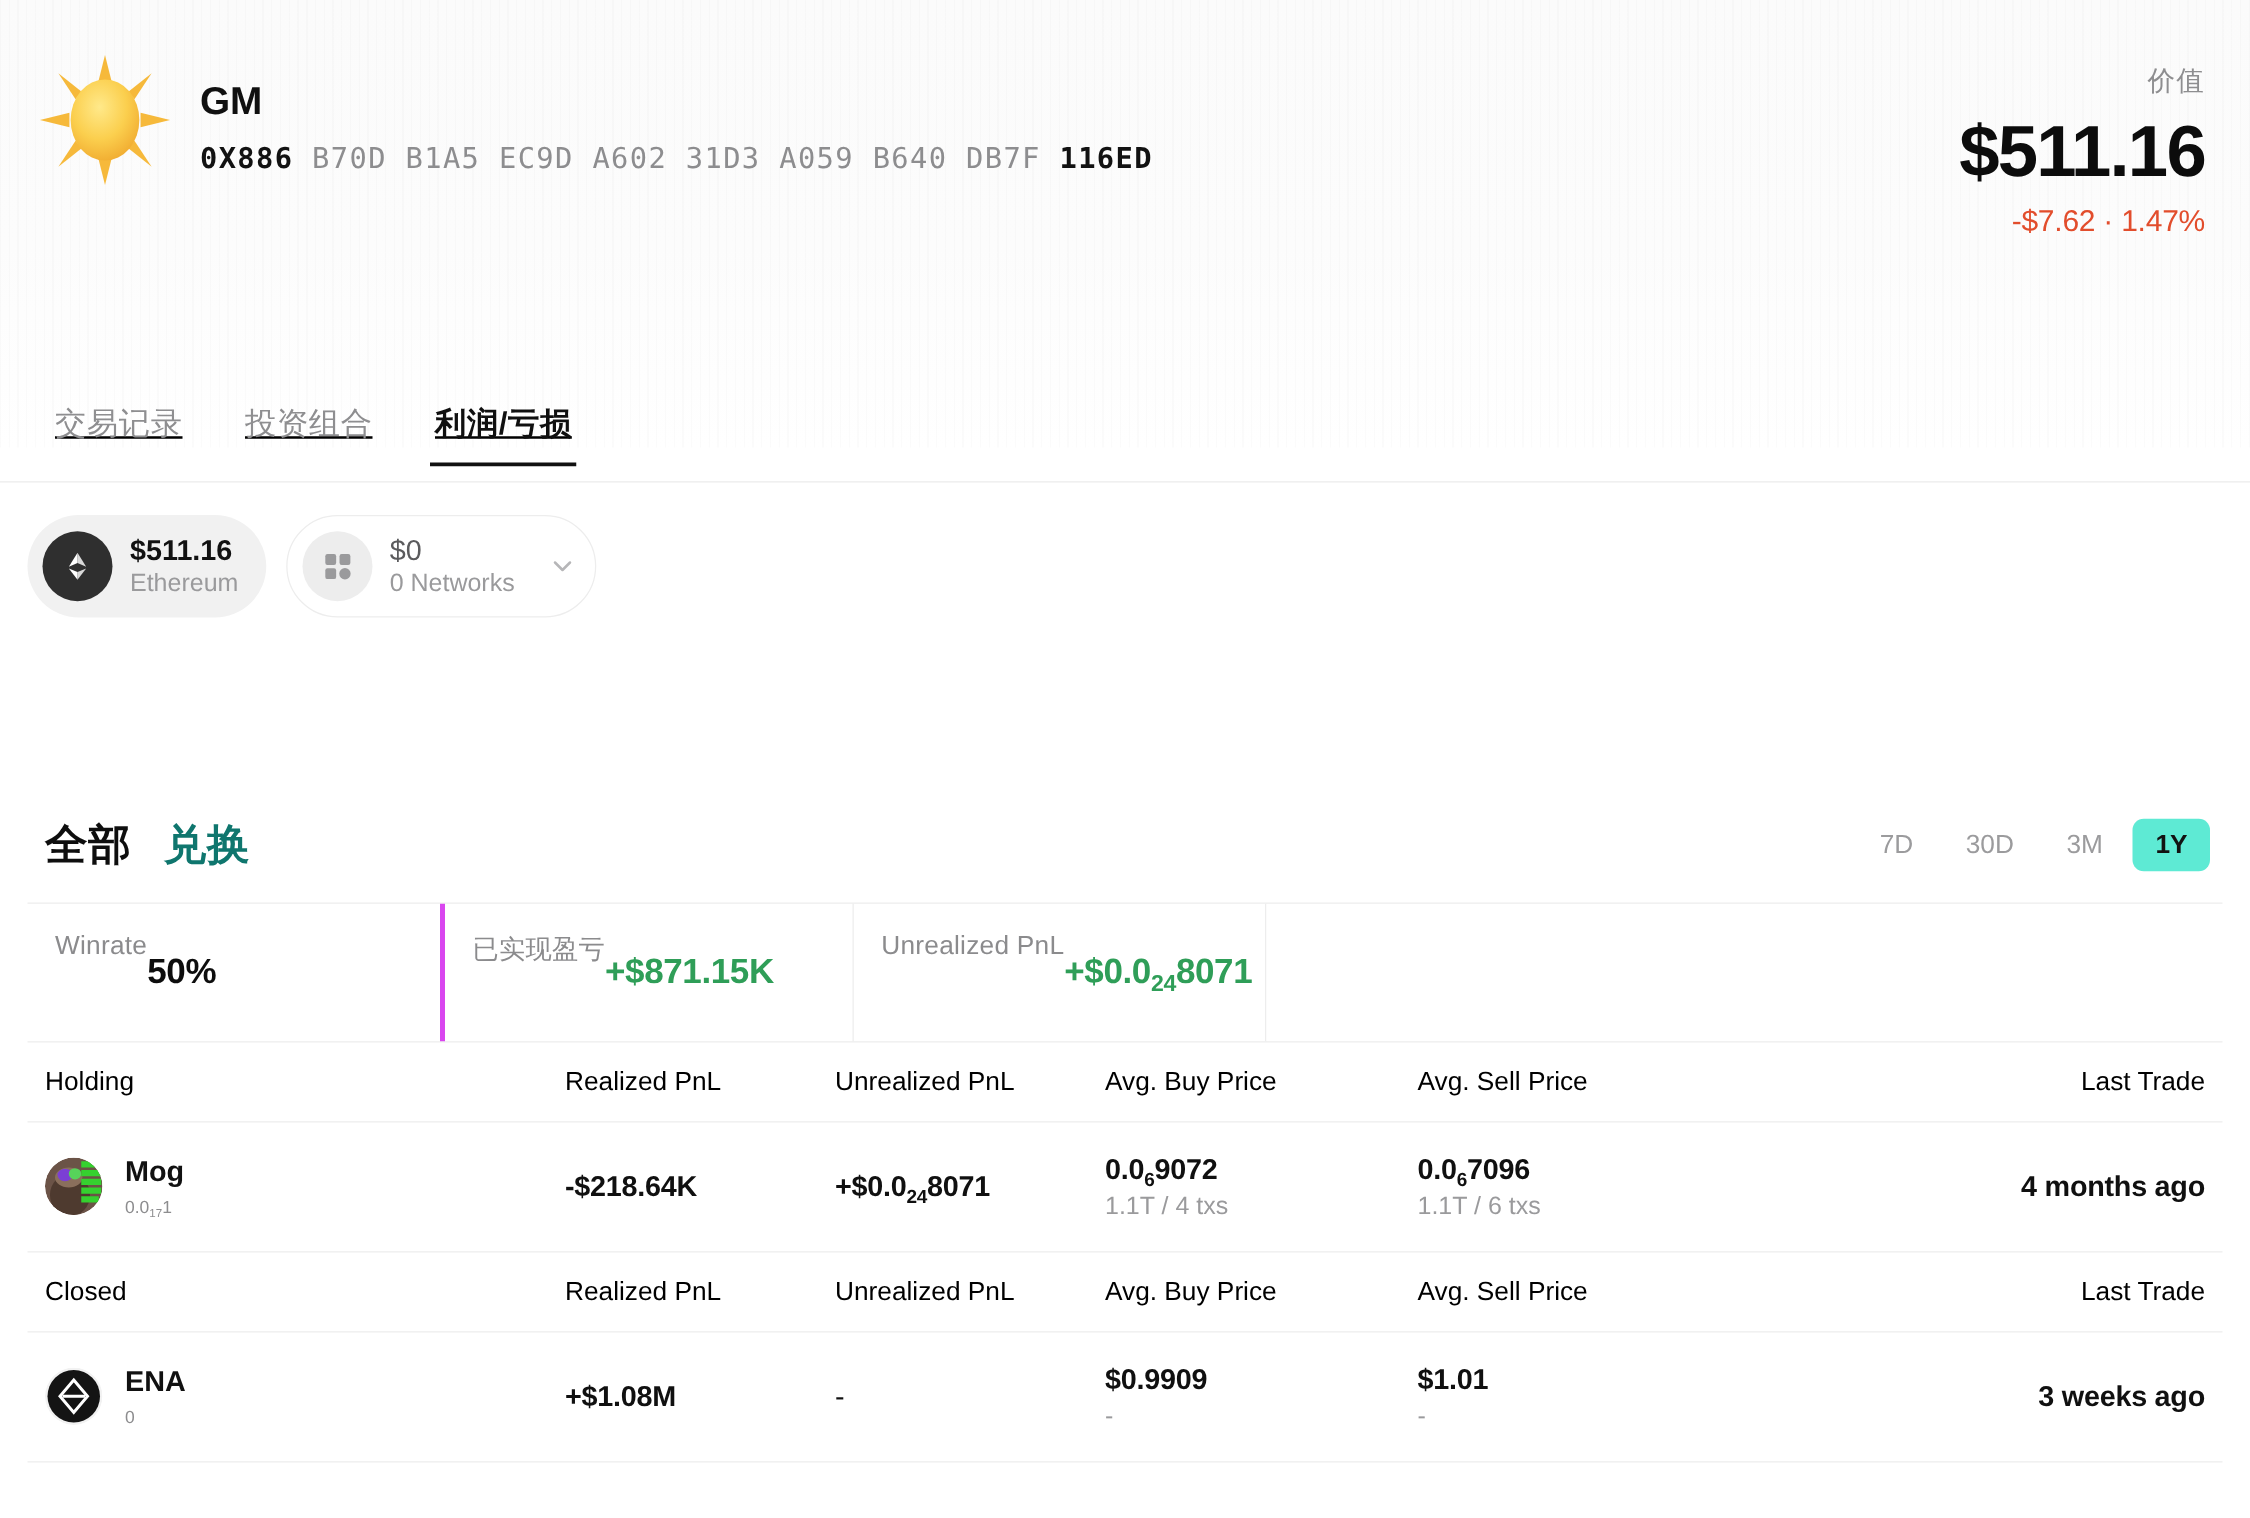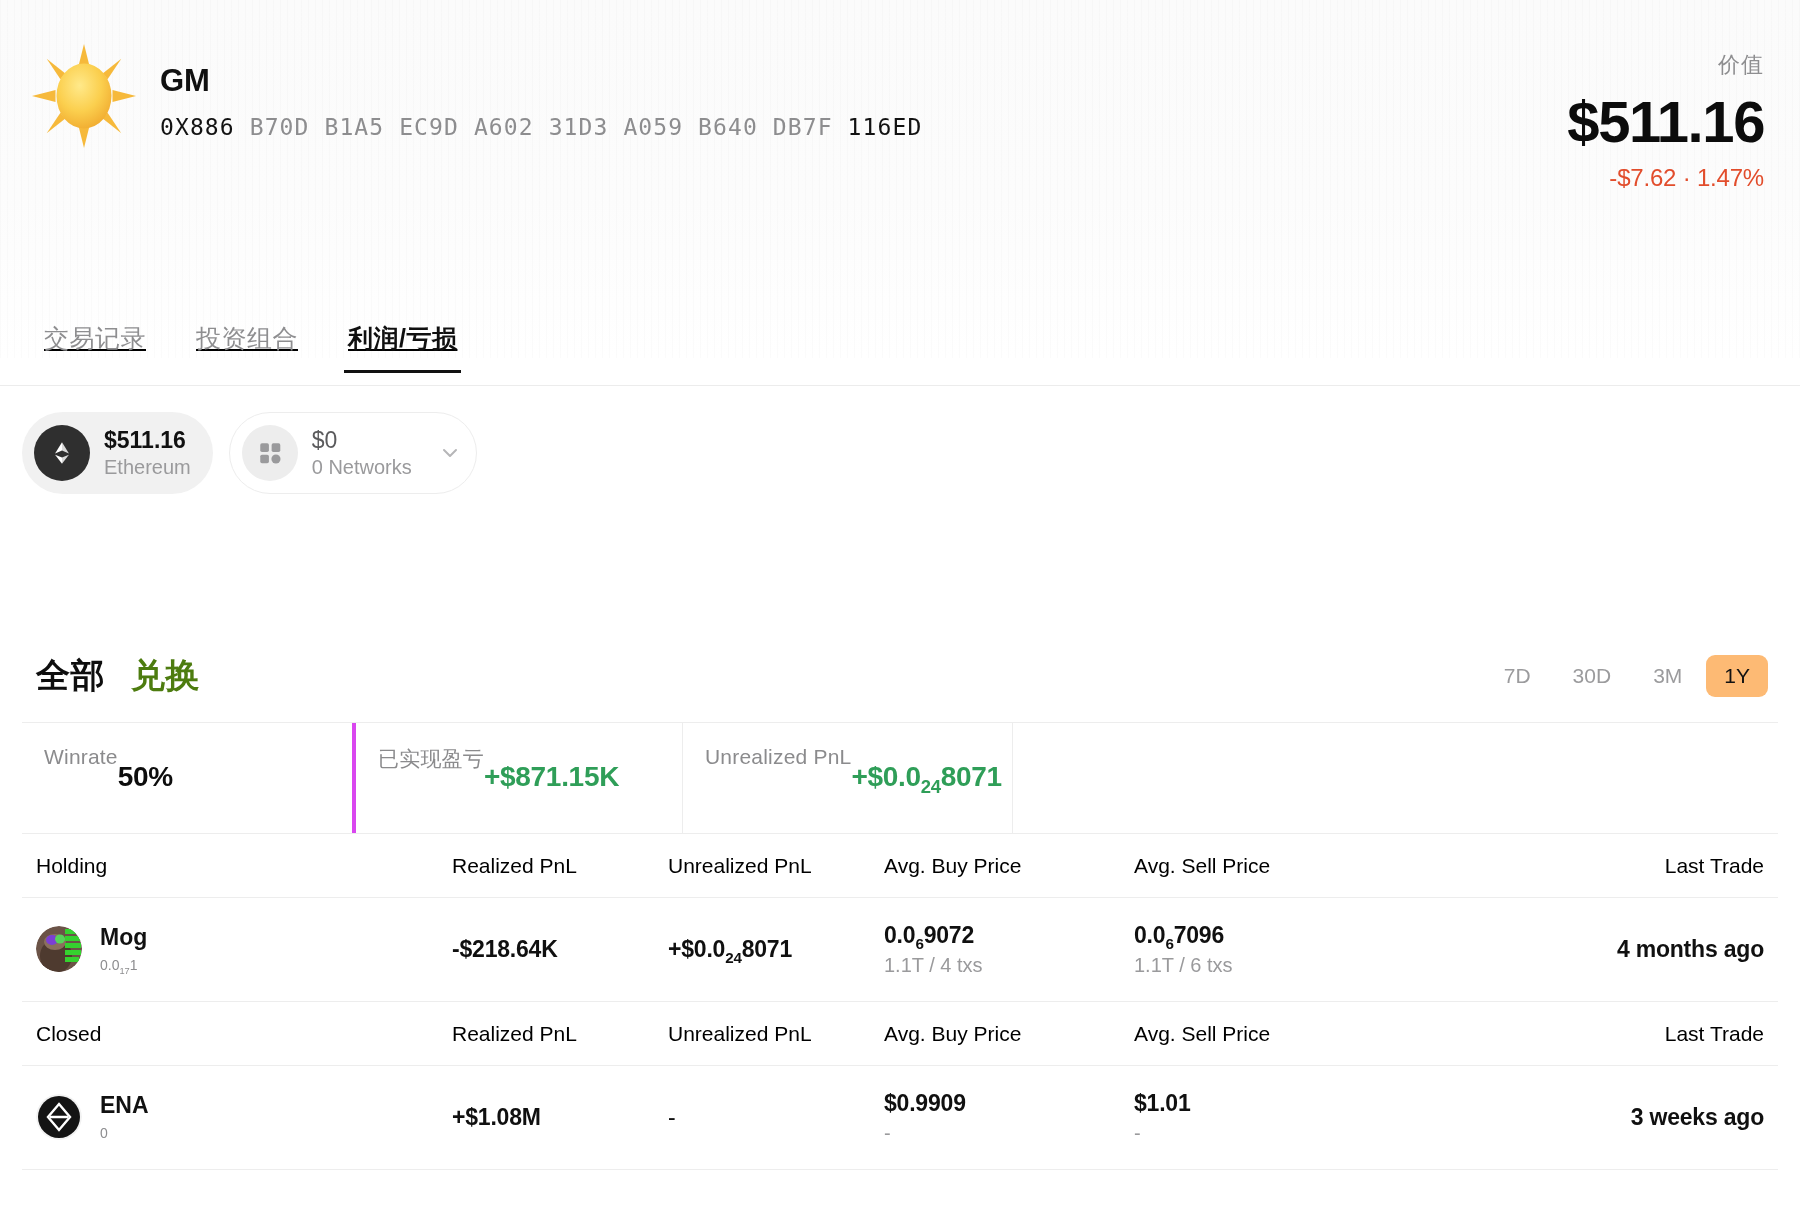--- a/index.html
+++ b/index.html
@@ -29,21 +29,21 @@
   .acct-name {
     font-size: 31px; font-weight: 700; color: #101010; letter-spacing: -0.2px;
     line-height: 1.1;
   }
   .acct-addr {
     margin-top: 16px;
     font-size: 23px; color: #8d8d8f; letter-spacing: 1.1px;
     font-family: "DejaVu Sans Mono", "Liberation Mono", monospace;
     white-space: nowrap;
   }
-  .acct-addr .hl { color: #121212; font-weight: 400; }
+  .acct-addr .hl { color: #121212; font-weight: 700; }
 
   .hdr-right { position:absolute; right: 36px; top: 50px; text-align: right; }
   .val-label { font-size: 22px; color: #8e8e90; letter-spacing: 1px; }
   .val-main {
     font-size: 58px; font-weight: 700; color: #0c0c0c;
     letter-spacing: -1.4px; line-height: 1.12; margin-top: 10px;
   }
   .val-delta { font-size: 24px; color: #e24d2c; margin-top: 9px; letter-spacing: -0.2px; }
 
   
@@ -83,26 +83,26 @@
   .chev { margin-left: 12px; color: #b6b6b8; display:flex; align-items:center; }
 
   
   .filterbar {
     position: absolute; left: 0; right: 0; top: 640px; height: 72px;
     display: flex; align-items: center; justify-content: space-between;
     padding: 0 32px 0 36px;
   }
   .fleft { display: flex; align-items: baseline; gap: 26px; }
   .fopt { font-size: 34px; font-weight: 700; color: #0e0e0e; cursor: pointer; letter-spacing: 0.5px; }
-  .fopt.dim { color: #4d7c0f; }
+  .fopt.dim { color: #0f766e; }
   .ranges { display: flex; align-items: center; gap: 6px; }
   .range {
     font-size: 21px; color: #9b9b9d; padding: 9px 18px; border-radius: 9px; cursor: pointer;
   }
-  .range.on { background: #fdba74; color: #121212; font-weight: 400; }
+  .range.on { background: #5eead4; color: #121212; font-weight: 700; }
 
   
   .stats {
     position: absolute; left: 22px; right: 22px; top: 722px; height: 112px;
     display: flex; border-top: 1px solid #ededed; border-bottom: 1px solid #ededed;
   }
   .stat { padding: 22px 0 0 22px; display: flex; flex-direction: row; justify-content: flex-start; }
   .stat.s0 { width: 330px; }
   .stat.s1 { width: 330px; border-left: 4px solid #d946ef; }
   .stat.s2 { width: 330px; border-left: 1px solid #ededed; }

